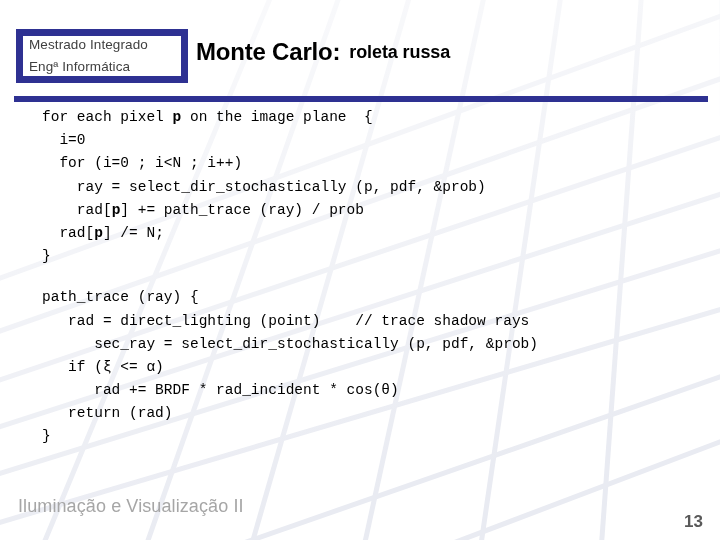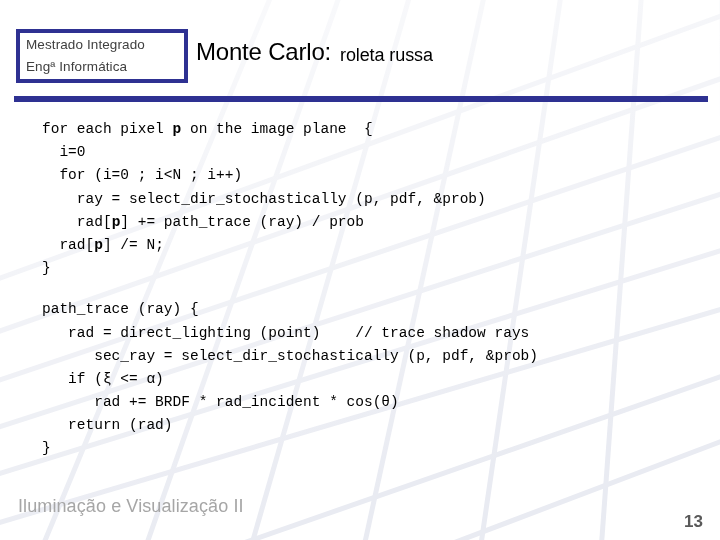--- a/index.html
+++ b/index.html
@@ -40,21 +40,21 @@
     width: 720px;
     height: 100px;
     z-index: 2;
   }
   #course-box {
     position: absolute;
     left: 16px;
     top: 29px;
     width: 172px;
     height: 54px;
-    border: 4px solid #6d28d9;
+    border: 7px solid #6d28d9;
     background: transparent;
     box-sizing: border-box;
     display: flex;
     flex-direction: column;
     justify-content: center;
     padding: 0 6px;
   }
   #course-box .cline {
     font-family: "Liberation Sans", sans-serif;
     font-size: 13.5px;
@@ -63,21 +63,22 @@
     white-space: nowrap;
     letter-spacing: 0.1px;
   }
 
   #title-wrap {
     position: absolute;
     left: 196px;
     top: 38px;
     white-space: nowrap;
     display: flex;
-    align-items: flex-end;
+    align-items: center;
+    font-weight: bold;
   }
   #title-main {
     font-family: "Liberation Sans", sans-serif;
     font-size: 24px;
     color: #000000;
     letter-spacing: -0.2px;
   }
   #title-sub {
     font-family: "Liberation Sans", sans-serif;
     font-size: 18px;
@@ -95,21 +96,20 @@
     background: #2e3192;
   }
 
   
   #code-body {
     position: absolute;
     left: 0;
     top: 106px;
     width: 720px;
     z-index: 2;
-    margin-top: 12px;
   }
   .code-line {
     font-family: "Liberation Mono", "DejaVu Sans Mono", monospace;
     font-size: 14.5px;
     line-height: 23.2px;
     color: #000000;
     white-space: pre;
     padding-left: 42px;
     height: 23.2px;
   }

